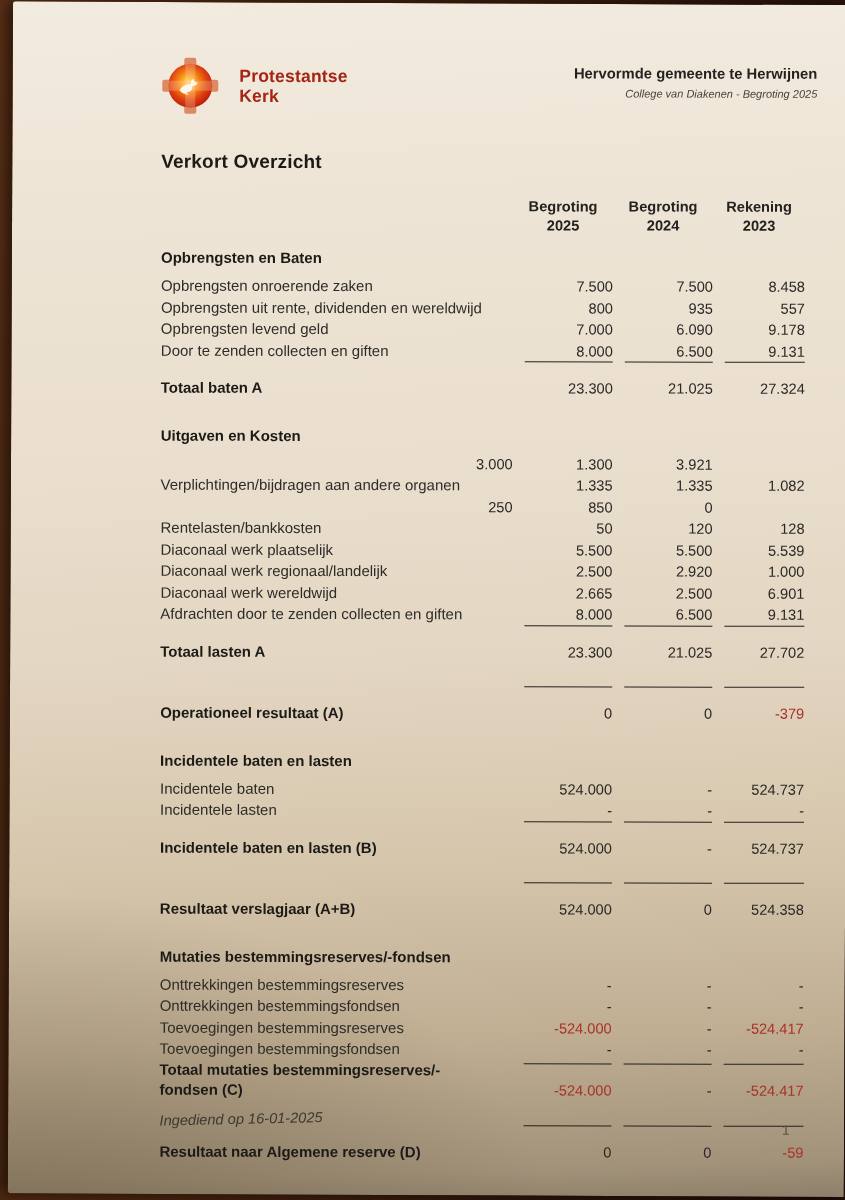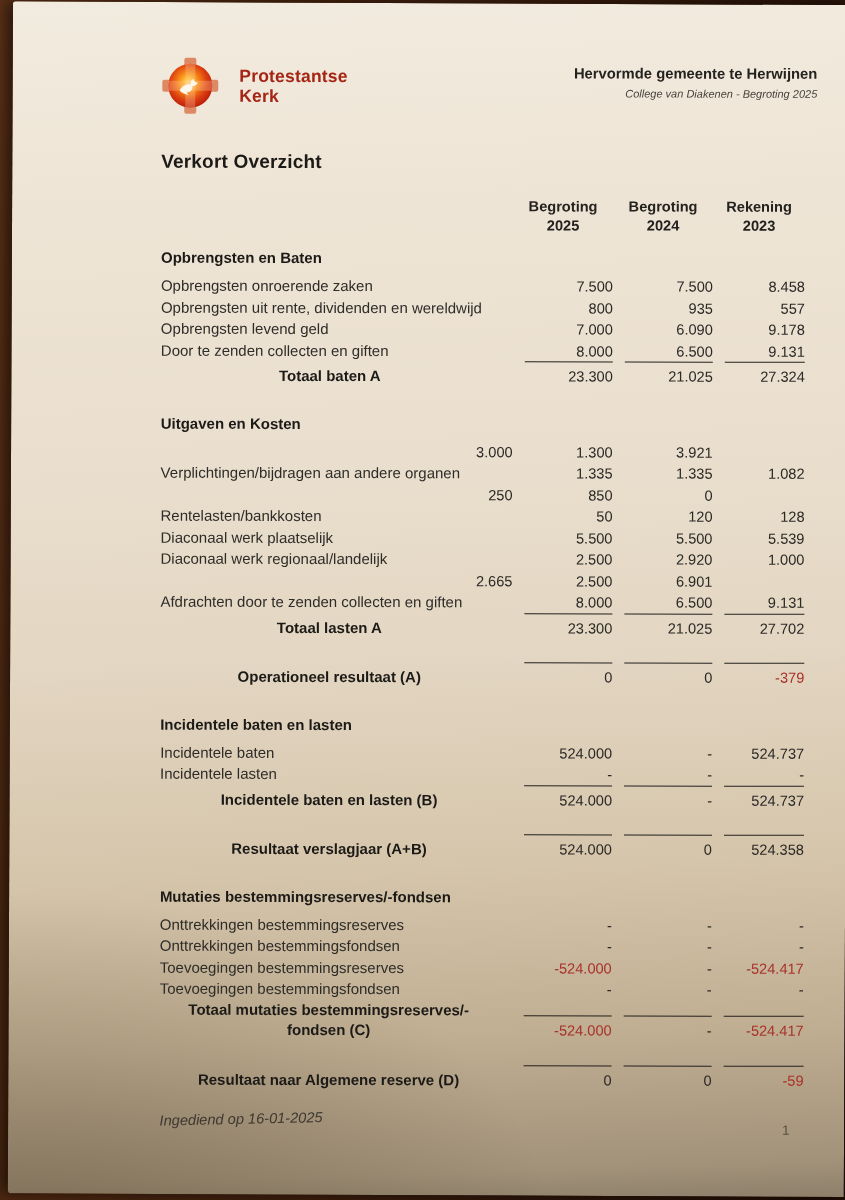--- a/index.html
+++ b/index.html
@@ -78,26 +78,26 @@
   .col-headers { margin-top: 24px; }
   .col-h { text-align: center; font-weight: bold; font-size: 14.6px; line-height: 19px; color: #24221f; }
 
   .tbody { margin-top: 12px; }
   .section { margin-top: 28px; }
   .section.standalone { margin-top: 24px; }
   .section:first-child { margin-top: 14px; }
   .sec-heading { font-weight: bold; font-size: 15px; color: #1c1a17; margin-bottom: 9px; }
   .row { min-height: 21.5px; font-size: 15px; line-height: 20.5px; }
   .row .lab { padding-right: 14px; color: #2e2c28; }
-  .row.bold .lab { font-weight: bold; color: #1c1a17; text-align: center; }
+  .row.bold .lab { font-weight: bold; color: #1c1a17; }
   .val {
     text-align: right; font-size: 14.6px; color: #2b2926;
     margin-left: 12px; white-space: nowrap;
   }
-  .row.bold .val { padding-top: 4px; }
+  .row.bold .val { padding-top: 16px; }
   .val.rule { border-top: 1.6px solid #23211e; }
   .val.red { color: #a9322a; }
   .standalone .row { min-height: 24px; }
 
   
   .footer {
     position: absolute; left: 150px; right: 42px; top: 1108px;
     display: flex; justify-content: space-between; align-items: flex-end;
   }
   .submitted {
@@ -215,20 +215,21 @@
             <div class="val">5.500</div>
             <div class="val">5.539</div>
           </div>
           <div class="row grid-row">
             <div class="lab">Diaconaal werk regionaal/landelijk</div>
             <div class="val">2.500</div>
             <div class="val">2.920</div>
             <div class="val">1.000</div>
           </div>
           <div class="row grid-row">
+            <div class="lab">Diaconaal werk wereldwijd</div>
             <div class="val">2.665</div>
             <div class="val">2.500</div>
             <div class="val">6.901</div>
           </div>
           <div class="row grid-row">
             <div class="lab">Afdrachten door te zenden collecten en giften</div>
             <div class="val">8.000</div>
             <div class="val">6.500</div>
             <div class="val">9.131</div>
           </div>

